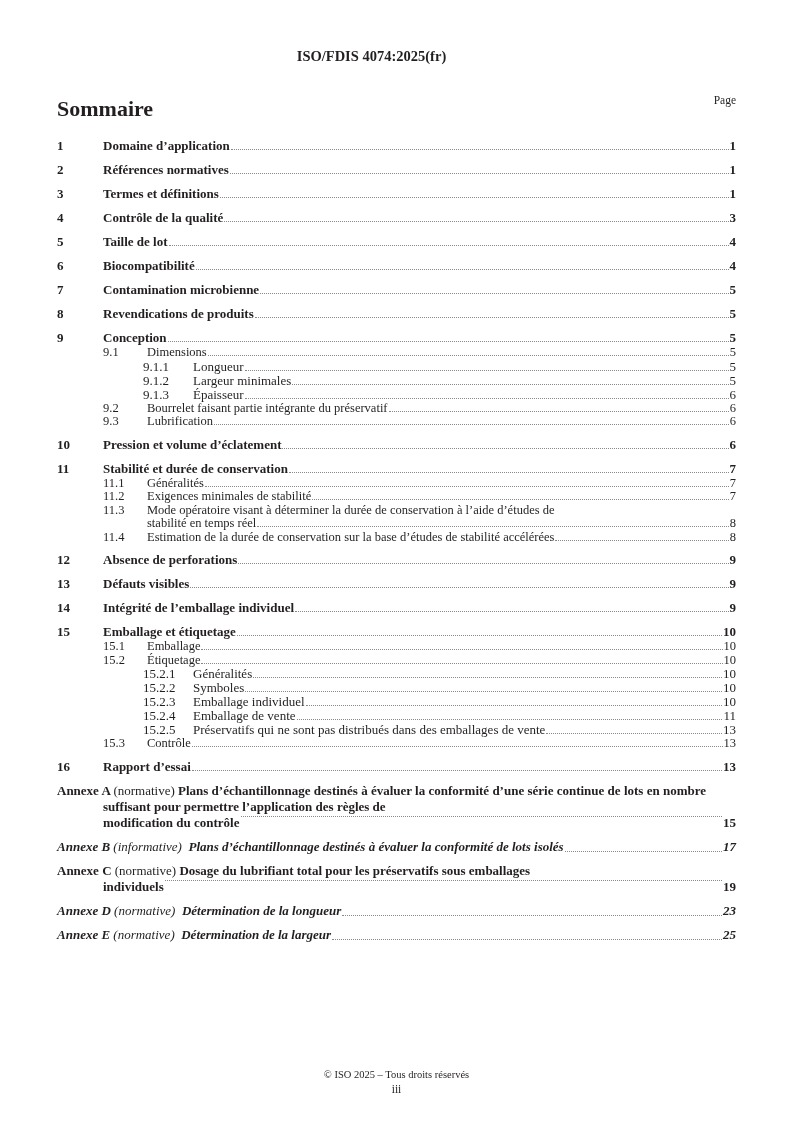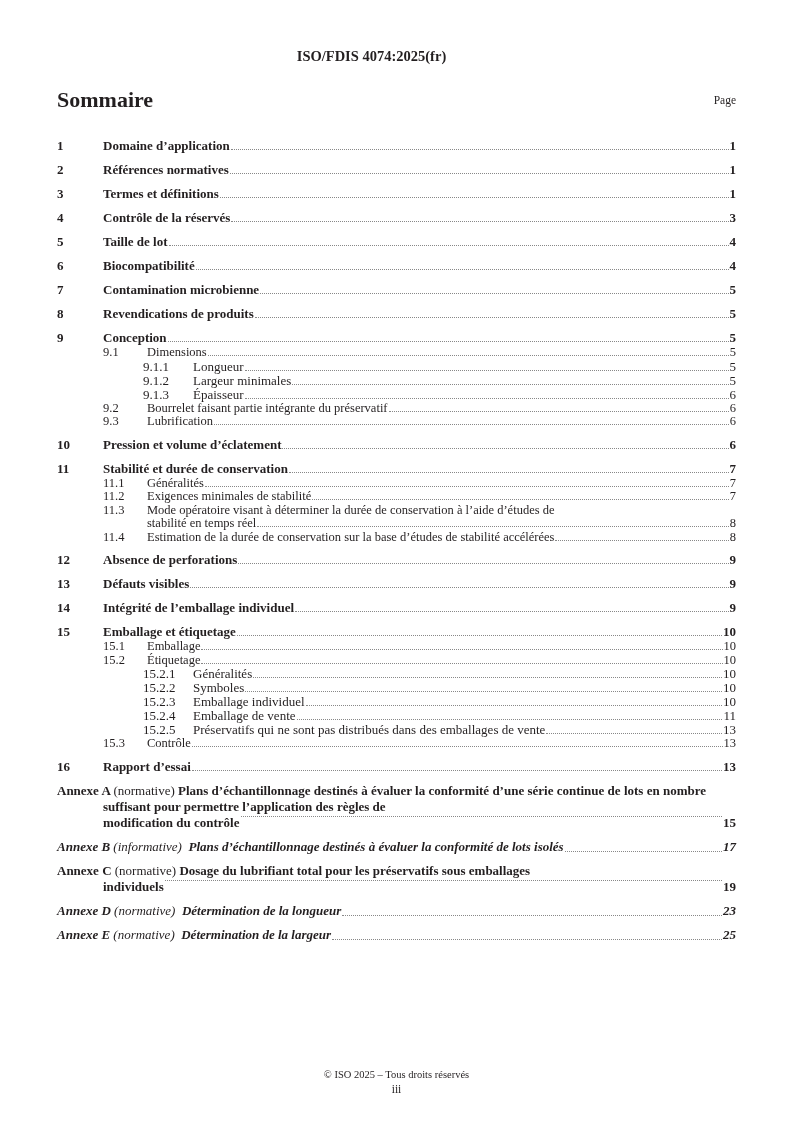--- a/index.html
+++ b/index.html
@@ -1,21 +1,21 @@
 <!DOCTYPE html>
 <html><head>
 <meta charset="utf-8">
 <style>
   html, body { margin: 0; padding: 0; background: #ffffff; }
   body { width: 793px; height: 1122px; position: relative; overflow: hidden;
          font-family: "Liberation Serif", "DejaVu Serif", serif; color: #231f20; }
   .header { position: absolute; top: 48px; left: 0; width: 743px; text-align: center;
             font-weight: bold; font-size: 14.5px; }
   .title-row { position: absolute; top: 87px; left: 57px; width: 679px; height: 28px; }
-  .title { position: absolute; left: 0; top: 0; font-size: 22px; font-weight: bold; }
+  .title { position: absolute; left: 0; top: 9px; font-size: 22px; font-weight: bold; }
   .page-label { position: absolute; right: 0; top: 7px; font-size: 11.5px; margin-left: 42px; }
   .toc { position: absolute; top: 130px; left: 57px; width: 679px; }
   .entry { position: relative; display: flex; align-items: baseline; font-size: 13px; line-height: 16px; }
   .entry .num { flex: 0 0 auto; }
   .entry .txt { flex: 0 1 auto; }
   .entry .dots { flex: 1 1 auto; border-bottom: 1px dotted #888; margin: 0 1px 3px 1px; min-width: 6px; height: 1px; }
   .entry .pg { flex: 0 0 auto; text-align: right; }
   .l0 { font-weight: bold; margin-top: 8px; margin-bottom: 0px; }
   .l0 .num { width: 46px; }
   .l0.nonum .num { width: 0; }
@@ -57,21 +57,21 @@
     <span class="pg">1</span>
   </div>
   <div class="entry l0">
     <span class="num">3</span>
     <span class="txt">Termes et définitions</span>
     <span class="dots"></span>
     <span class="pg">1</span>
   </div>
   <div class="entry l0">
     <span class="num">4</span>
-    <span class="txt">Contrôle de la réservés</span>
+    <span class="txt">Contrôle de la qualité</span>
     <span class="dots"></span>
     <span class="pg">3</span>
   </div>
   <div class="entry l0">
     <span class="num">5</span>
     <span class="txt">Taille de lot</span>
     <span class="dots"></span>
     <span class="pg">4</span>
   </div>
   <div class="entry l0">

